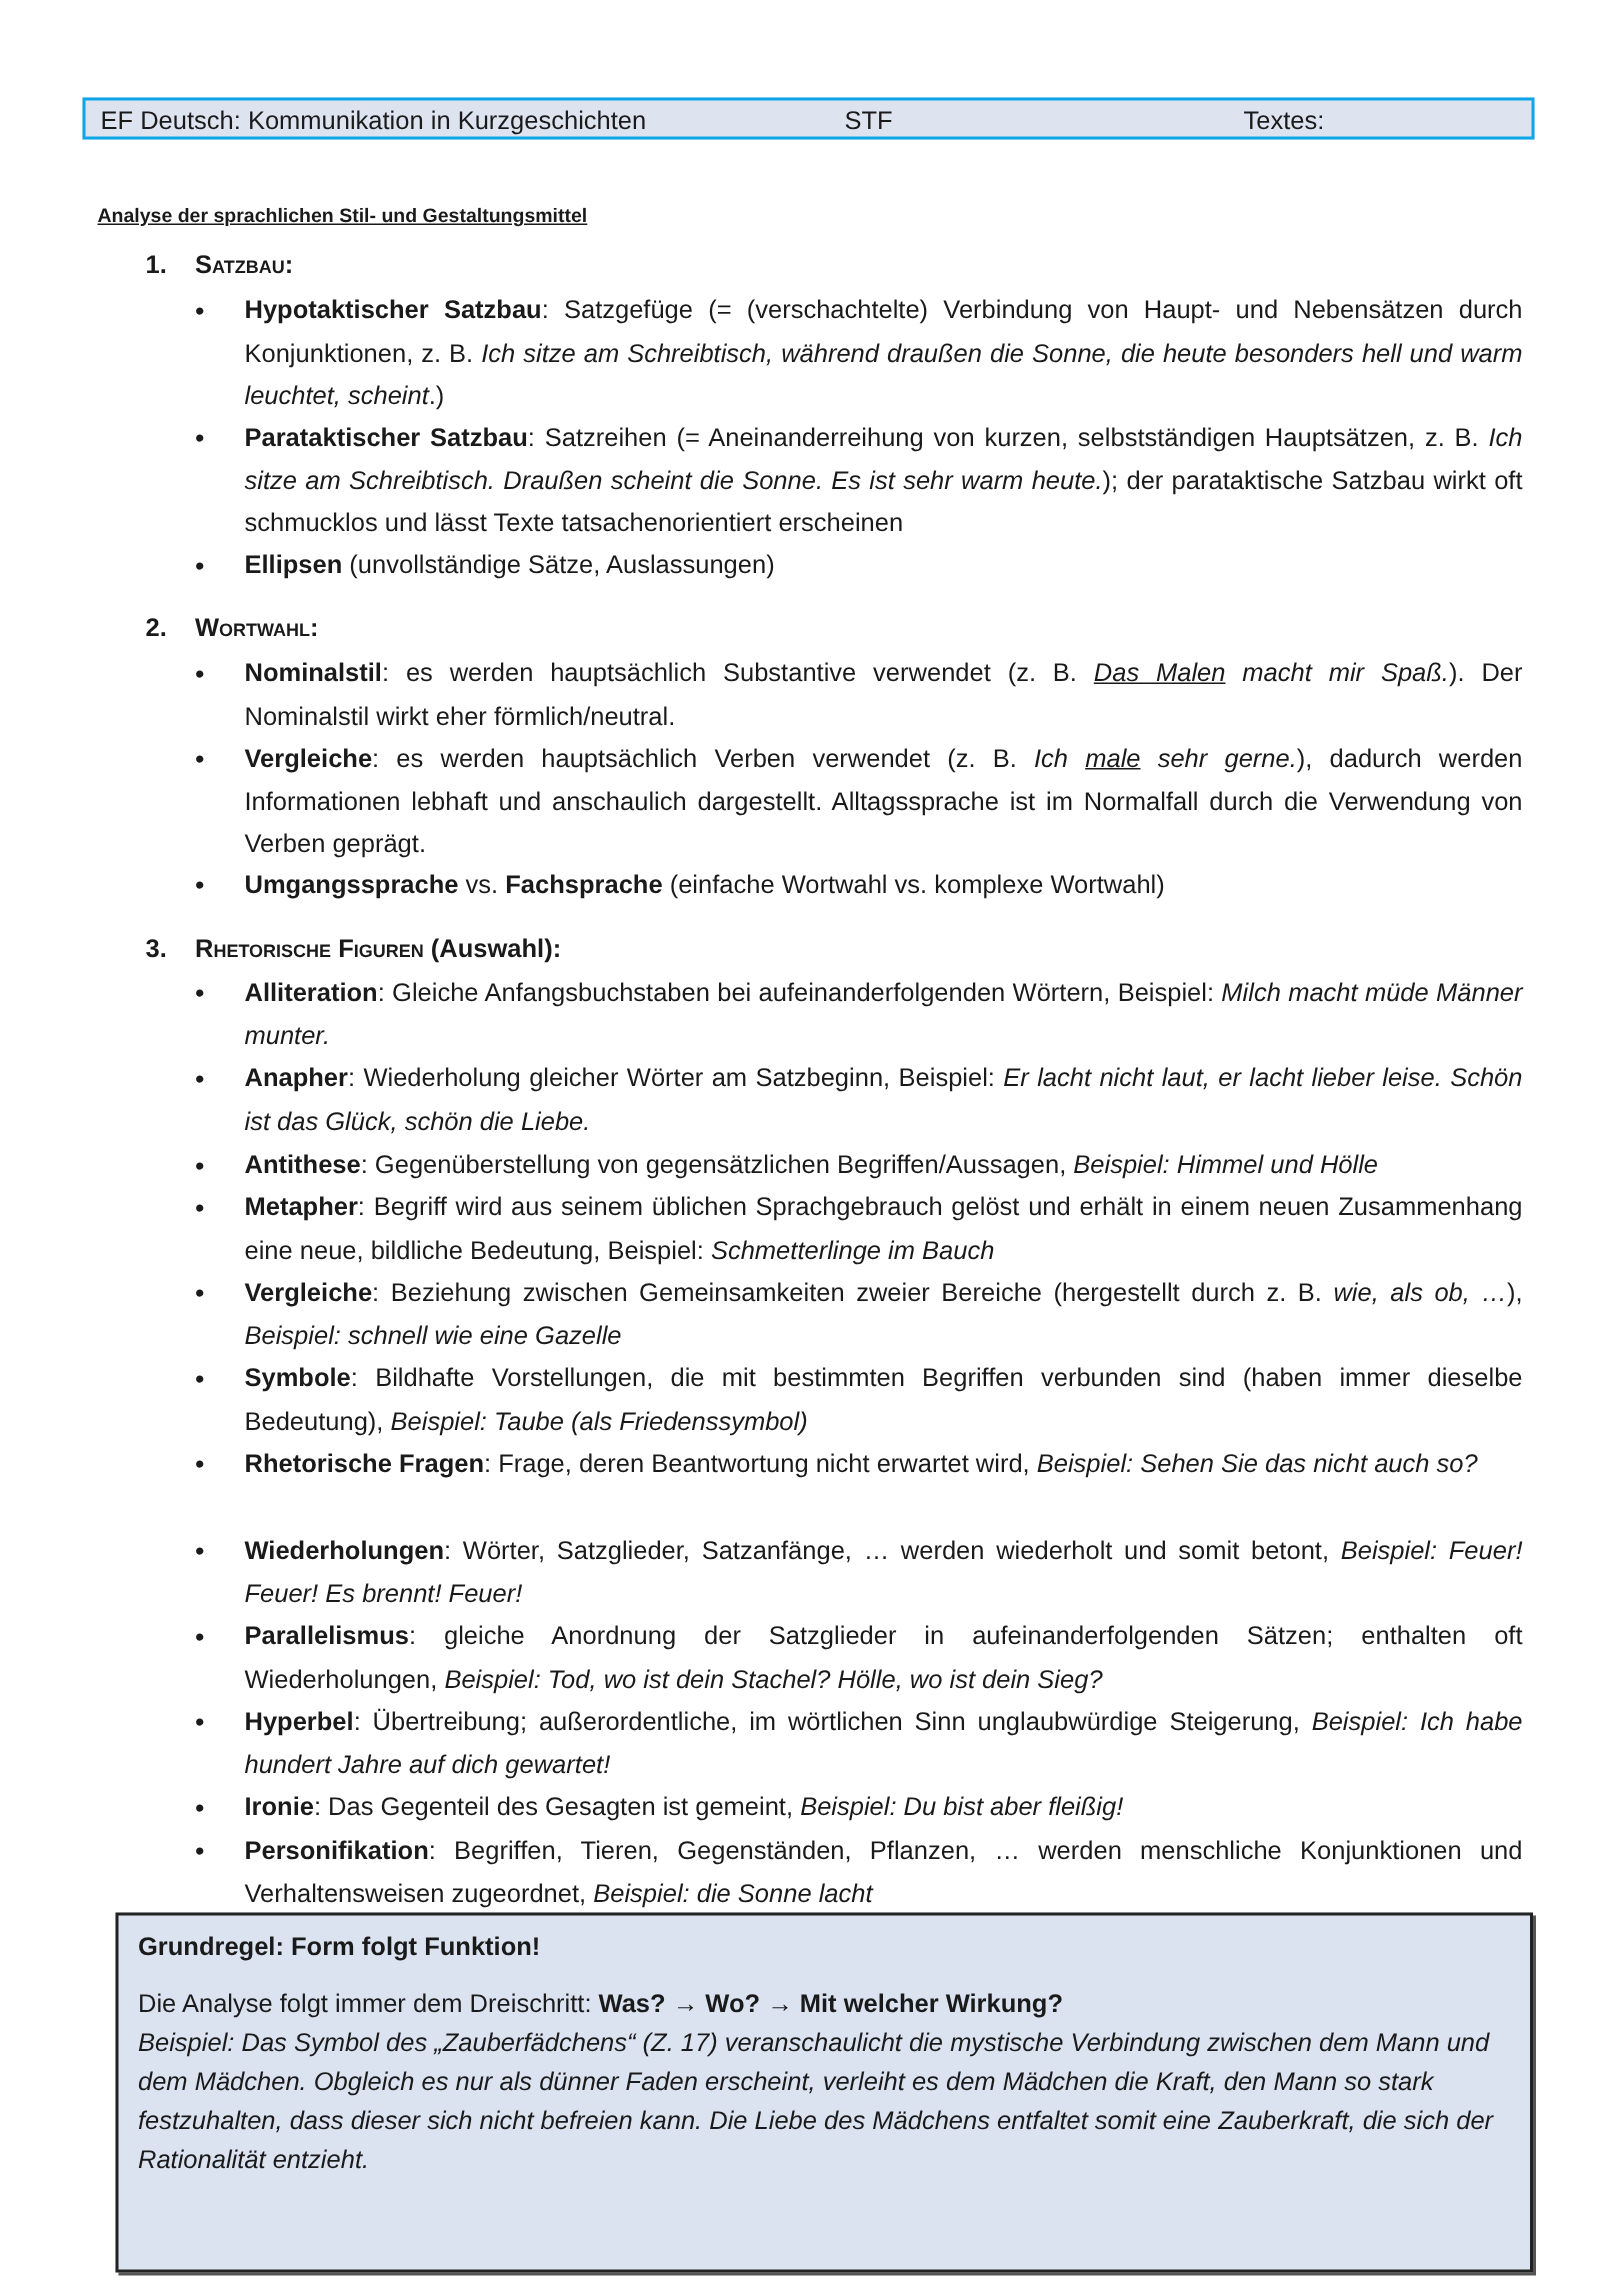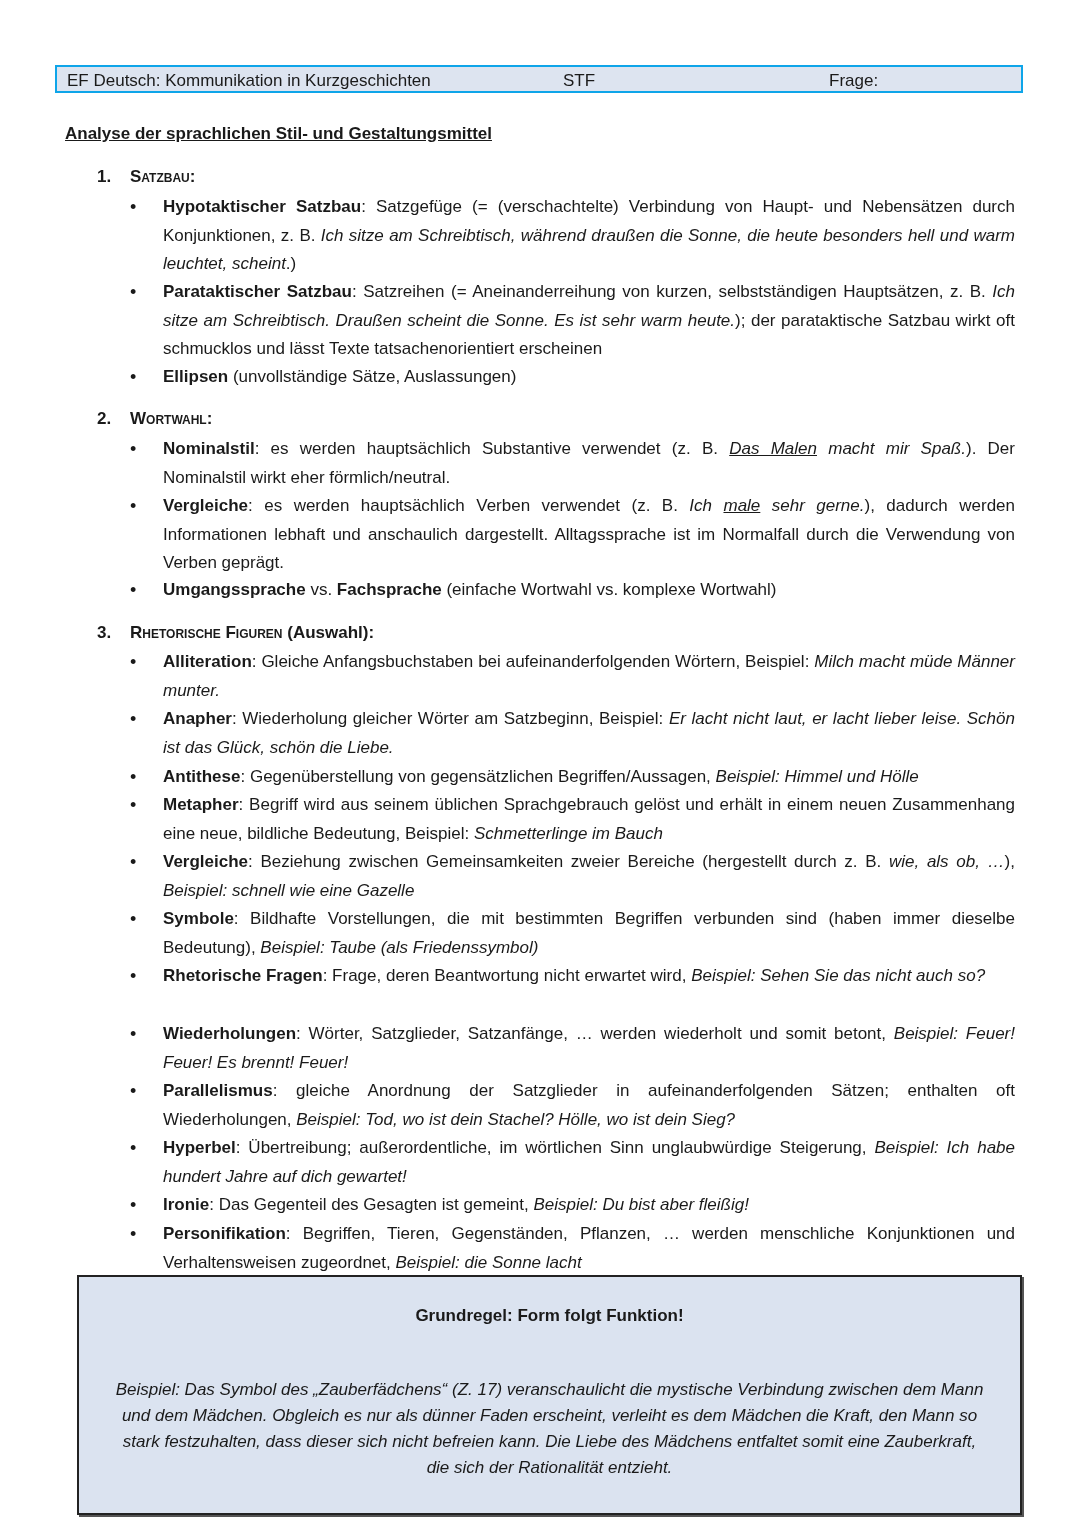--- a/index.html
+++ b/index.html
@@ -1,43 +1,43 @@
 <!DOCTYPE html>
 <html><head>
 <meta charset="utf-8">
 <style>
   html, body { margin:0; padding:0; background:#ffffff; }
   body { width:1080px; height:1528px; position:relative; overflow:hidden;
          font-family:"Liberation Sans", sans-serif; color:#1a1a1a; }
   .header-box { position:absolute; left:55px; top:65px; width:968px; height:28px;
          border:2px solid #0ea5e9; background:#dde4f0; box-sizing:border-box; font-size:17px; }
   .header-box span { position:absolute; top:4px; white-space:nowrap; }
-  .title { position:absolute; left:65px; top:124px; font-size:17px; font-weight:bold; text-decoration:underline; }
+  .title { position:absolute; left:65px; top:136px; font-size:13px; font-weight:bold; text-decoration:underline; }
   .section { position:absolute; left:97px; font-size:17px;font-weight:bold; }
   .section .num { display:inline-block; width:33px; }
   .sc { font-variant:small-caps; text-transform:none; }
   .bl { position:absolute; left:130px; width:885px; font-size:17px; line-height:28.5px; text-align:justify; }
   .bl .dot { position:absolute; left:0; top:0; font-size:18px; }
   .bl .txt { display:block; margin-left:33px; }
   b { font-weight:bold; }
   i { font-style:italic; }
   u { text-decoration:underline; }
   .rule-box { position:absolute; left:77px; top:1275px; width:945px; height:240px;
          border:2px solid #222; background:#dbe3f0; box-sizing:border-box;
          box-shadow:2px 2px 0 #555; padding:8px 13px; font-size:17px; line-height:26px; }
-  .rule-box p { margin:18px;text-align:center; }
+  .rule-box p { margin:0; }
   .rule-box .gap { height:12px; }
 </style>
 </head>
 <body>
 
 <div class="header-box">
   <span style="left:10px">EF Deutsch: Kommunikation in Kurzgeschichten</span>
   <span style="left:506px">STF</span>
-  <span style="left:772px">Frage:</span>
+  <span style="left:772px">Textes:</span>
 </div>
 
 <div class="title">Analyse der sprachlichen Stil- und Gestaltungsmittel</div>
 
 <div class="section" style="top:167px">
   <span class="num">1.</span><span class="sc">Satzbau:</span>
 </div>
 <div class="bl" style="top:193px">
     <span class="dot">•</span>
     <span class="txt"><b>Hypotaktischer Satzbau</b><span>: Satzgefüge (= (verschachtelte) Verbindung von Haupt- und Nebensätzen durch Konjunktionen, z. B. </span><i>Ich sitze am Schreibtisch, während draußen die Sonne, die heute besonders hell und warm leuchtet, scheint</i><span>.)</span></span>
@@ -115,14 +115,15 @@
     <span class="txt"><b>Ironie</b><span>: Das Gegenteil des Gesagten ist gemeint, </span><i>Beispiel: Du bist aber fleißig!</i></span>
   </div>
 <div class="bl" style="top:1220px">
     <span class="dot">•</span>
     <span class="txt"><b>Personifikation</b><span>: Begriffen, Tieren, Gegenständen, Pflanzen, … werden menschliche Konjunktionen und Verhaltensweisen zugeordnet, </span><i>Beispiel: die Sonne lacht</i></span>
   </div>
 
 <div class="rule-box">
   <p><b>Grundregel: Form folgt Funktion!</b></p>
   <div class="gap"></div>
+  <p><span>Die Analyse folgt immer dem Dreischritt: </span><b>Was? → Wo? → Mit welcher Wirkung?</b></p>
   <p><i>Beispiel: Das Symbol des „Zauberfädchens“ (Z. 17) veranschaulicht die mystische Verbindung zwischen dem Mann und dem Mädchen. Obgleich es nur als dünner Faden erscheint, verleiht es dem Mädchen die Kraft, den Mann so stark festzuhalten, dass dieser sich nicht befreien kann. Die Liebe des Mädchens entfaltet somit eine Zauberkraft, die sich der Rationalität entzieht.</i></p>
 </div>
 
 </body></html>

